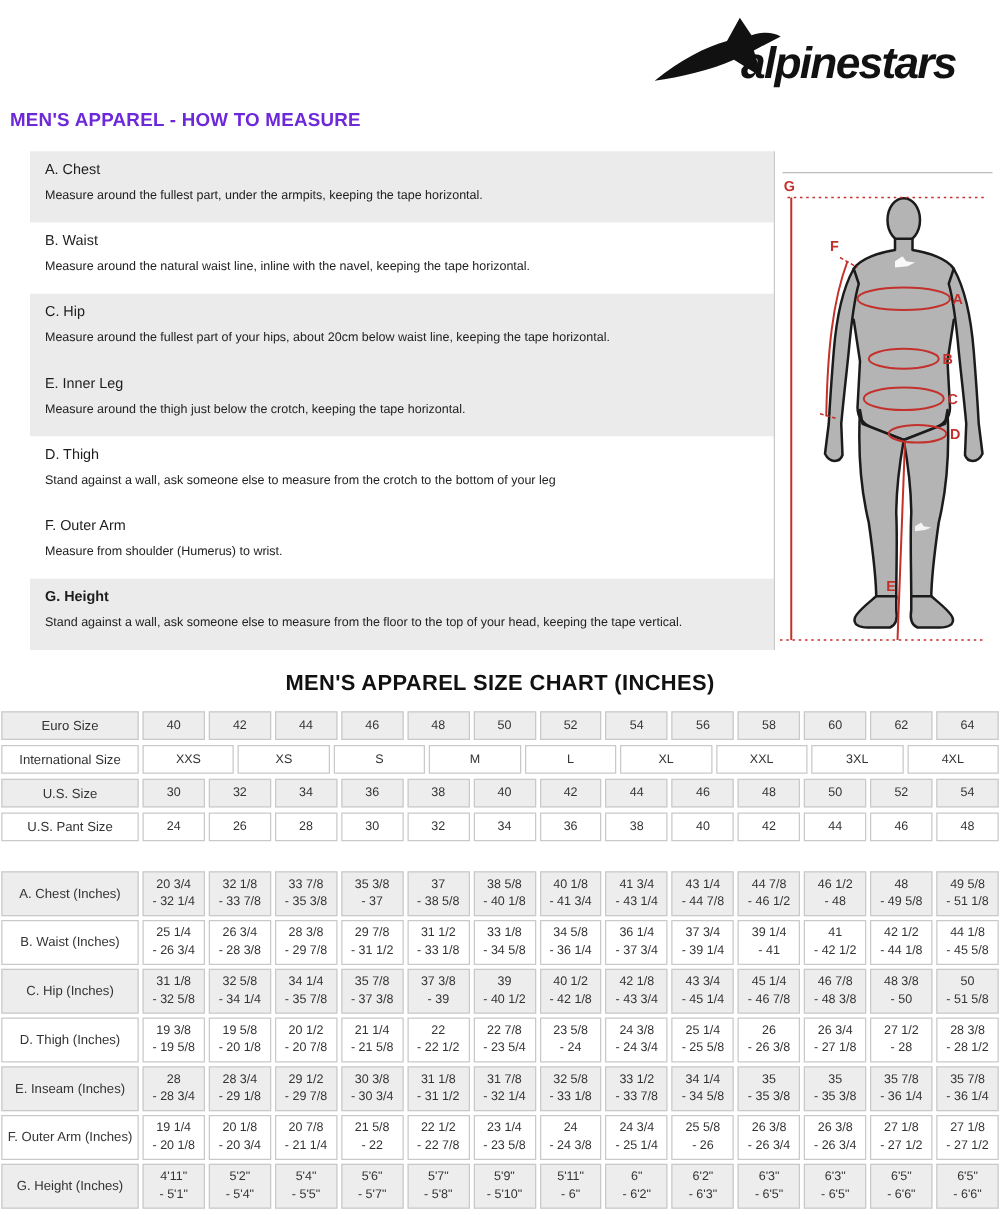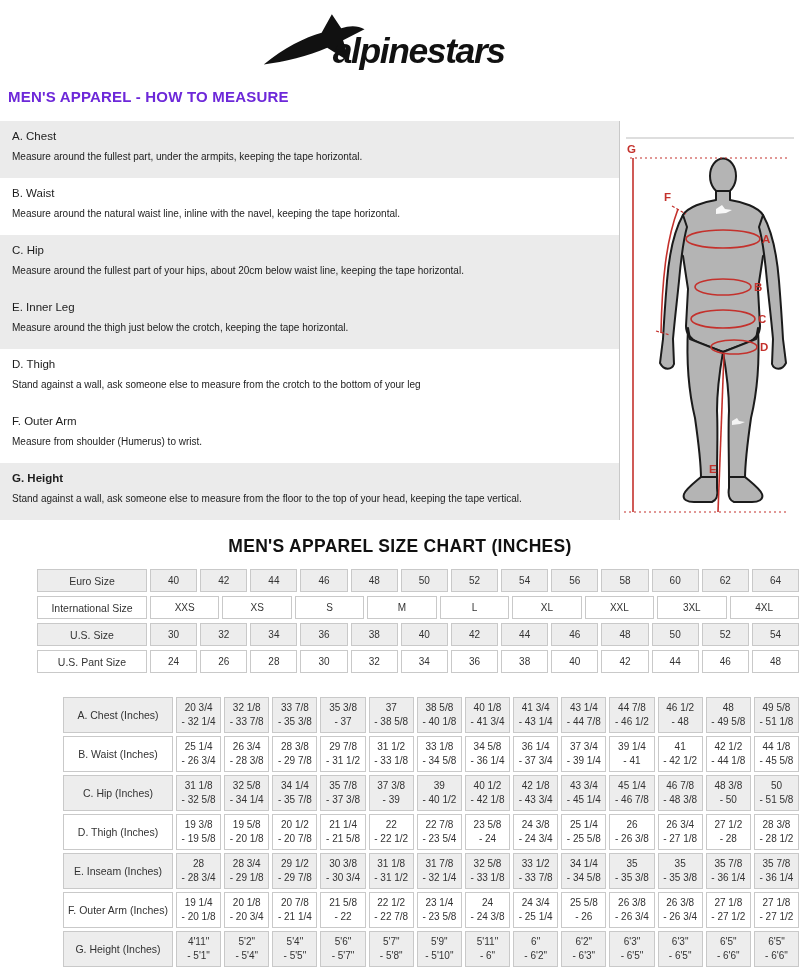--- a/index.html
+++ b/index.html
@@ -1,42 +1,42 @@
 <!DOCTYPE html>
 <html><head>
 <meta charset="utf-8">
 <style>
   html,body{margin:0;padding:0;background:#fff;}
   #page{position:relative;width:800px;height:972px;overflow:hidden;background:#fff;
         font-family:"Liberation Sans",sans-serif;color:#1c1c1c;}
   *{box-sizing:border-box;}
 
   
-  .logo-wrap{display:flex;justify-content:center;padding-top:12px;}
+  .logo-wrap{display:flex;justify-content:flex-end;padding-top:12px;}
 
   
   .page-heading{font-size:15px;font-weight:bold;letter-spacing:.2px;margin:10px 0 0 8px;color:#6d28d9;}
 
   
-  .measure-section{display:flex;margin-top:16px;}
+  .measure-section{display:flex;margin-top:16px;padding-left:24px;}
   .measure-list{width:620px;}
   .measure-item{height:57px;padding:9px 12px 0 12px;}
   .measure-item.shaded{background:#ebebeb;}
   .measure-label{font-size:11.5px;color:#1d1d1d;margin-bottom:9px;}
   .measure-item.bold .measure-label{font-weight:bold;}
   .measure-desc{font-size:10px;color:#222;}
   .figure-wrap{flex:1;border-left:1px solid #c9c9c9;position:relative;}
   .figure-wrap svg{display:block;}
 
   
   .chart-title{text-align:center;font-size:17.5px;font-weight:bold;letter-spacing:.3px;margin:16px 0 12px 0;color:#111;}
   .sizetable{padding:0 1px;}
-  .t-row{display:flex;gap:3px;margin-bottom:4px;margin-left:36px;}
+  .t-row{display:flex;gap:3px;margin-bottom:4px;}
   .t-row.first-data{margin-top:24px;}
-  .t-row.data{margin-bottom:3px;padding-left:26px;}
+  .t-row.data{margin-bottom:3px;}
   .t-cell{border:1px solid #c9c9c9;background:#fff;display:flex;flex-direction:column;
           align-items:center;justify-content:center;font-size:10px;color:#333;text-align:center;}
   .t-row.header .t-cell{height:23px;}
   .t-row.data .t-cell{height:36px;line-height:14px;}
   .t-row.shaded .t-cell{background:#ededed;}
   .t-label{width:110px;flex:none;font-size:10.5px;}
   .t-data{flex:1;}
 </style>
 </head>
 <body>

